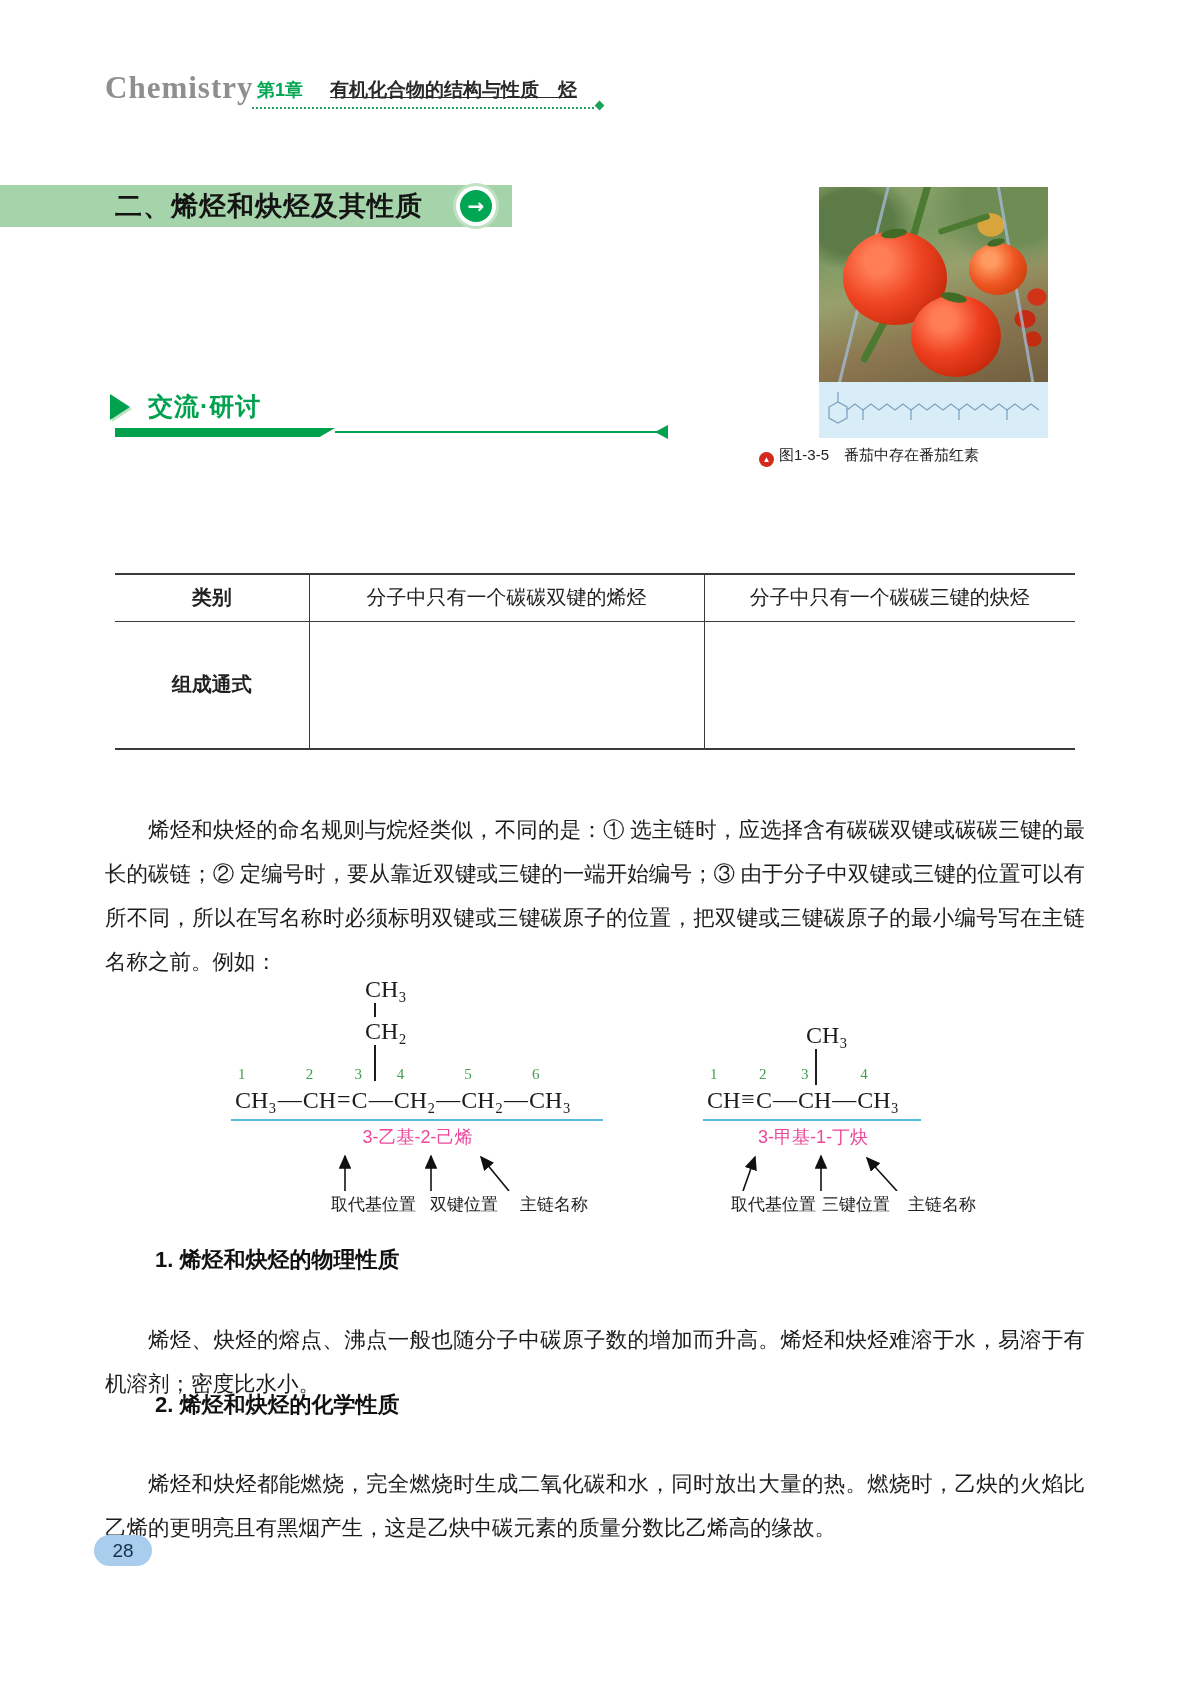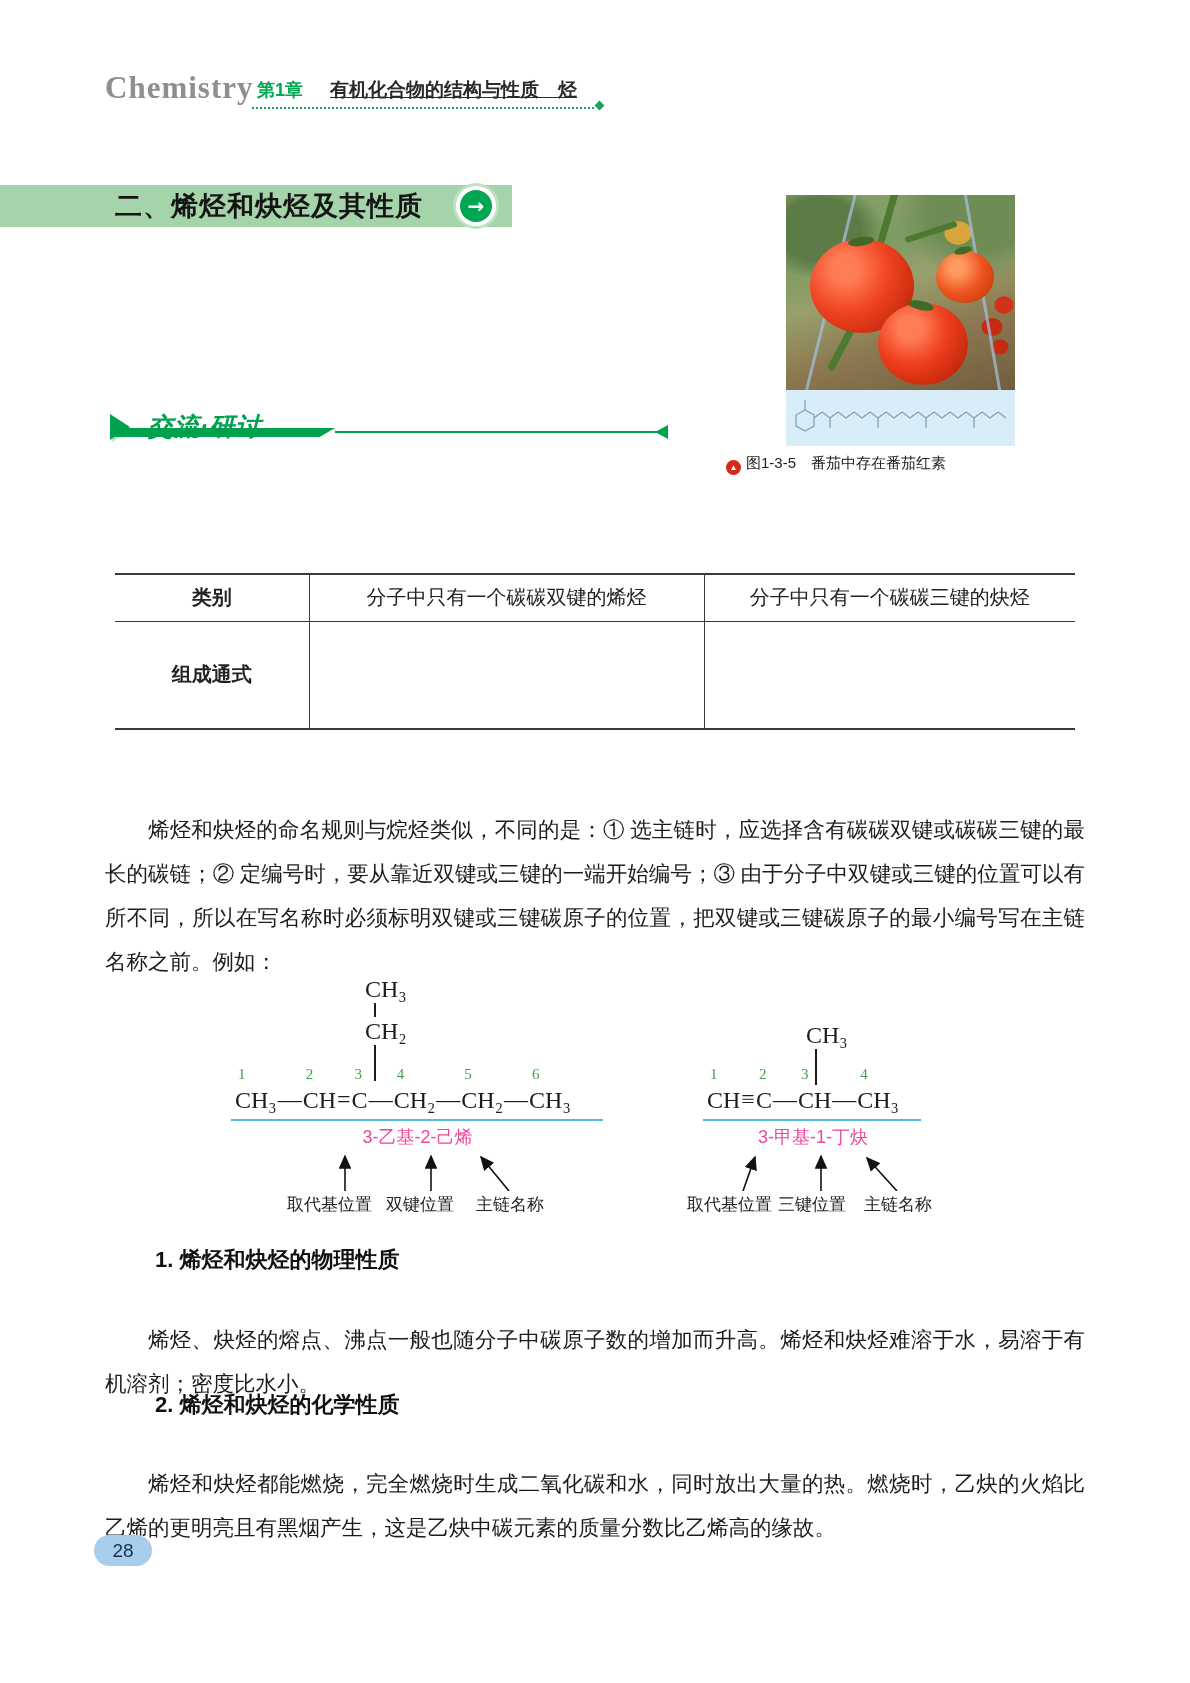--- a/index.html
+++ b/index.html
@@ -25,21 +25,21 @@
     font-size:20px;line-height:32px;text-align:center;font-weight:bold;font-family:"DejaVu Sans",sans-serif;}
 
   
   .para{position:absolute;font-size:21.5px;line-height:43.5px;text-align:justify;text-indent:2em;color:#1c1c1c;}
   .p-intro{left:105px;top:263px;width:606px;}
   .p-discuss{left:105px;top:465px;width:606px;}
   .p-naming{left:105px;top:786px;width:980px;line-height:44px;}
   .p-body{left:105px;width:980px;line-height:44px;}
 
   
-  .figure{position:absolute;left:786px;top:187px;width:274px;margin-top:8px;}
+  .figure{position:absolute;left:819px;top:187px;width:274px;}
   .photo{position:relative;width:229px;height:195px;overflow:hidden;
     background:
       radial-gradient(26px 22px at 206px 132px,#c62a12 0 10px,transparent 11px),
       radial-gradient(22px 20px at 218px 110px,#d03318 0 9px,transparent 10px),
       radial-gradient(20px 18px at 214px 152px,#c22c10 0 8px,transparent 9px),
       radial-gradient(30px 26px at 172px 38px,#d8a43c 0 13px,transparent 14px),
       radial-gradient(90px 70px at 15% 18%,#5d7b47 0 45%,transparent 70%),
       radial-gradient(110px 90px at 85% 8%,#6f8c55 0 45%,transparent 75%),
       linear-gradient(163deg,#8ba36b 0%,#7e9a63 28%,#98a06c 46%,#8d7a52 68%,#6f5d3e 100%);}
   .twine{position:absolute;width:3px;height:230px;background:#a6bdd9;opacity:.75;}
@@ -57,36 +57,36 @@
   .s1{left:62px;top:42px;transform:rotate(-8deg);}
   .s2{left:122px;top:106px;transform:rotate(12deg);}
   .s3{left:168px;top:52px;width:18px;height:7px;transform:rotate(-14deg);}
   .strip{position:relative;width:229px;height:56px;background:#d9edf8;}
   .figcap{position:relative;margin-left:-60px;margin-top:8px;width:300px;white-space:nowrap;
     font-size:15px;color:#222;font-family:"Liberation Sans","DejaVu Sans",sans-serif;}
   .cap-icon{display:inline-block;width:15px;height:15px;border-radius:50%;background:#d42a1e;color:#fff;
     font-size:8px;line-height:15px;text-align:center;vertical-align:-2px;margin-right:5px;}
 
   
-  .discuss-head{position:absolute;left:110px;top:410px;height:32px;font-style:italic;}
+  .discuss-head{position:absolute;left:110px;top:390px;height:32px;}
   .play-icon{display:inline-block;width:0;height:0;border-top:13px solid transparent;border-bottom:13px solid transparent;
     border-left:20px solid #00a14e;vertical-align:middle;filter:drop-shadow(2px 2px 0 #bfe2c3);}
   .discuss-label{display:inline-block;vertical-align:middle;margin-left:14px;font-size:25px;font-weight:bold;color:#00a14e;
     font-family:"Liberation Sans","DejaVu Sans",sans-serif;letter-spacing:1px;}
   .discuss-bar{position:absolute;left:115px;top:428px;width:220px;height:9px;background:#00a14e;
     clip-path:polygon(0 0,100% 0,93% 100%,0 100%);}
   .discuss-line{position:absolute;left:335px;top:431px;width:333px;height:2px;background:#00a14e;}
   .discuss-line-tip{position:absolute;left:648px;top:425px;width:0;height:0;
     border:7px solid transparent;border-right:13px solid #00a14e;}
 
   
   .gtable{position:absolute;left:115px;top:573px;width:960px;border-collapse:collapse;table-layout:fixed;}
   .gtable td,.gtable th{padding:0;vertical-align:middle;text-align:center;}
   .gtable tr.hrow{height:47px;border-top:2.5px solid #3a3a3a;border-bottom:1.5px solid #3a3a3a;}
-  .gtable tr.brow{height:108px;border-bottom:2.5px solid #3a3a3a;}
+  .gtable tr.brow{height:128px;border-bottom:2.5px solid #3a3a3a;}
   .gtable .c2,.gtable .c3{border-left:1.5px solid #3a3a3a;}
   .th-kai{font-size:20px;font-weight:normal;color:#222;}
   .th-hei{font-size:20px;font-weight:bold;color:#222;font-family:"Liberation Sans","DejaVu Sans",sans-serif;}
 
   
   .structs{position:absolute;left:0;top:975px;width:1190px;height:240px;}
   .struct{position:absolute;top:0;}
   .st1{left:235px;width:370px;}
   .st2{left:707px;width:216px;}
   .branch{position:absolute;}
@@ -94,21 +94,21 @@
   .vbond{width:1.5px;background:#1c1c1c;margin-left:9px;}
   .chain{position:absolute;left:0;display:flex;align-items:flex-end;white-space:nowrap;}
   .cnum{display:block;height:22px;line-height:22px;font-size:15px;color:#3f9e4d;padding-left:3px;}
   .asym{display:block;font-size:24px;line-height:30px;color:#1c1c1c;}
   .bond{font-size:24px;line-height:32px;padding:0 1px;color:#1c1c1c;}
   .blue-line{position:absolute;height:2px;background:#56b9de;}
   .sname{position:absolute;text-align:center;font-size:18px;color:#ec4899;
     font-family:"Liberation Sans","DejaVu Sans",sans-serif;}
   .arrows{position:absolute;}
   .slabels{position:absolute;white-space:nowrap;font-size:17px;color:#222;
-    font-family:Liberation Serif, serif;}
+    font-family:Liberation Serif, serif;margin-left:44px;}
   .slabels span{display:inline-block;}
 
   
   .subhead{position:absolute;left:155px;font-size:22px;font-weight:bold;color:#111;
     font-family:"Liberation Sans","DejaVu Sans",sans-serif;}
 
   
   .page-pill{position:absolute;left:94px;top:1535px;width:58px;height:31px;border-radius:16px;background:#a9cdec;
     text-align:center;line-height:31px;font-size:19px;color:#14324f;
     font-family:"Liberation Sans","DejaVu Sans",sans-serif;}

